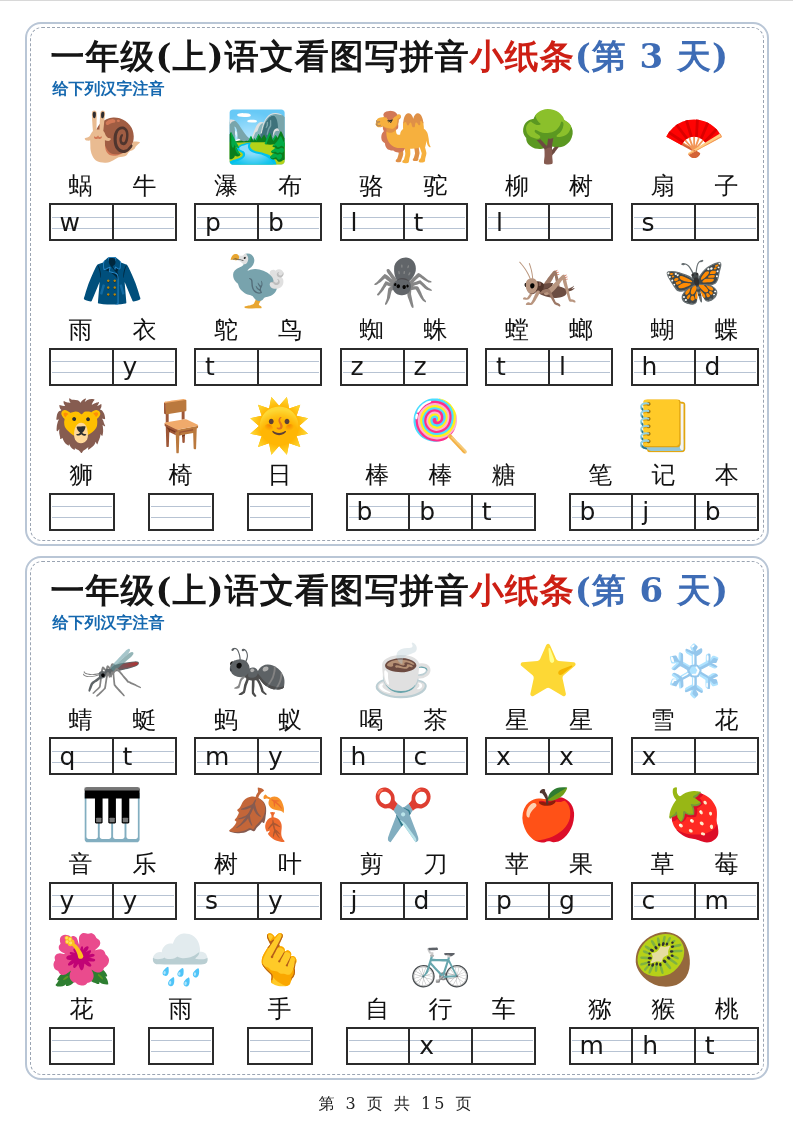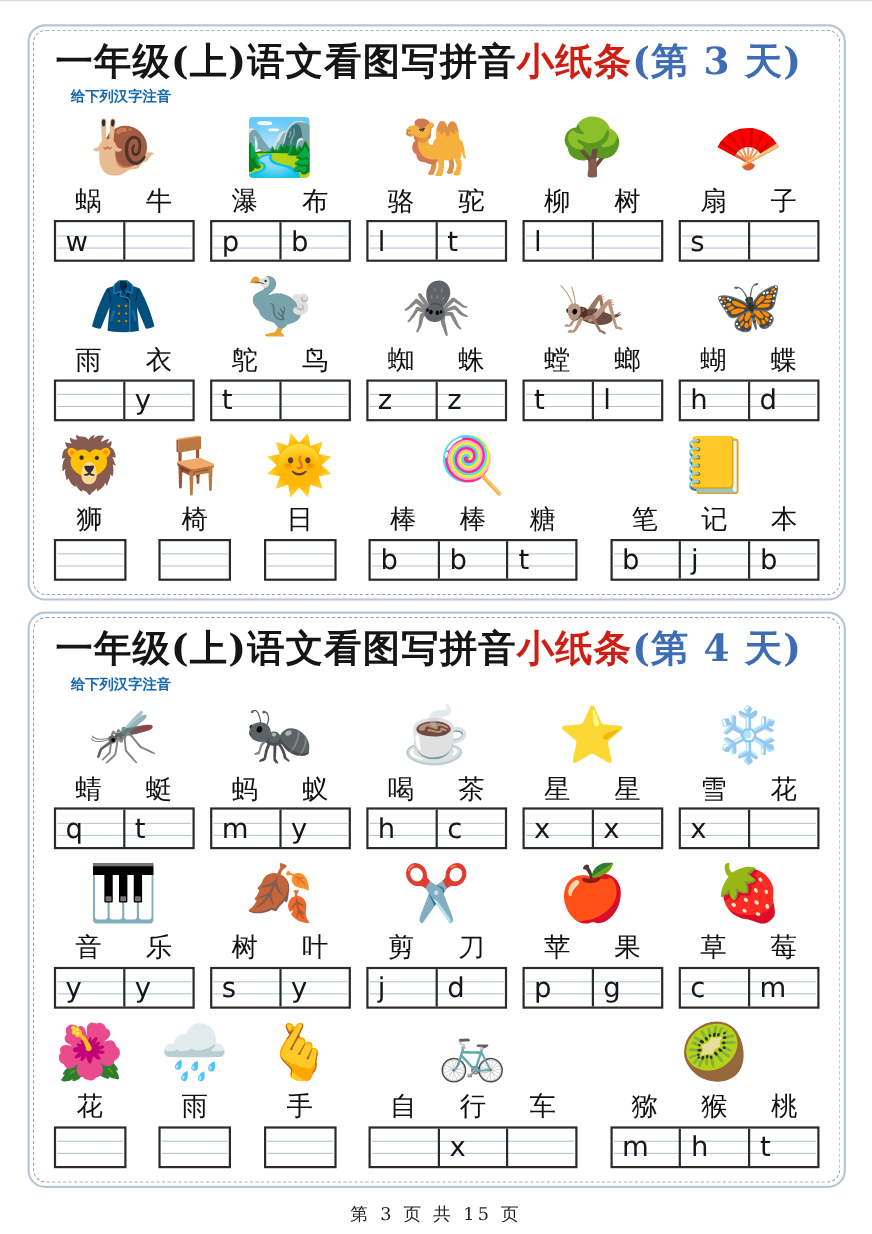--- a/index.html
+++ b/index.html
@@ -7,35 +7,35 @@
     width:793px;height:1122px;background:#ffffff;
     font-family:"Liberation Sans", sans-serif;
     border-top:1px solid #d8d8d8;
     box-sizing:border-box;
   }
   .page{padding-top:21px;}
   .card{
     width:744px;height:524px;margin:0 auto 10px auto;
     border:2px solid #b9c6d6;border-radius:16px;
     position:relative;box-sizing:border-box;
-    padding:10px 18px 6px 18px;background:#fff;
+    padding:10px 4px 6px 18px;background:#fff;
   }
   .card::before{
     content:"";position:absolute;inset:3px;border:1px dashed #9aa4b2;
     border-radius:12px;pointer-events:none;
   }
   .card-title{
     font-family:"DejaVu Serif", serif;font-weight:bold;
     font-size:34px;line-height:1.2;white-space:nowrap;
     margin:2px 6px 0 6px;letter-spacing:1px;color:#151515;
   }
   .t-accent{color:#cd1f14;}
   .t-day{color:#3e6cb5;}
   .card-subtitle{
-    color:#1568af;font-weight:bold;font-size:13px;margin:2px 8px 4px 20px;
+    color:#1568af;font-weight:bold;font-size:16px;margin:2px 8px 4px 8px;
   }
   .rows{margin-top:4px;}
   .row{
     display:flex;justify-content:space-between;align-items:flex-end;
     padding:0 4px;margin-bottom:7px;
   }
   .item{display:flex;flex-direction:column;align-items:center;}
   .img{
     height:66px;display:flex;align-items:center;justify-content:center;
     font-size:50px;line-height:1;
@@ -242,21 +242,21 @@
               <div class="cell">b</div>
               <div class="cell">j</div>
               <div class="cell">b</div>
             </div>
           </div>
         </div>
       </div>
   </div>
 
   <div class="card">
-    <div class="card-title"><span>一年级(上)语文看图写拼音</span><span class="t-accent">小纸条</span><span class="t-day">(第 4 天)</span></div>
+    <div class="card-title"><span>一年级(上)语文看图写拼音</span><span class="t-accent">小纸条</span><span class="t-day">(第 6 天)</span></div>
     <div class="card-subtitle">给下列汉字注音</div>
     <div class="rows">
         <div class="row">
           <div class="item">
             <div class="img">🦟</div>
             <div class="hz" style="width: 128px;">
               <span>蜻</span>
               <span>蜓</span>
             </div>
             <div class="pbox" style="width: 128px;">

